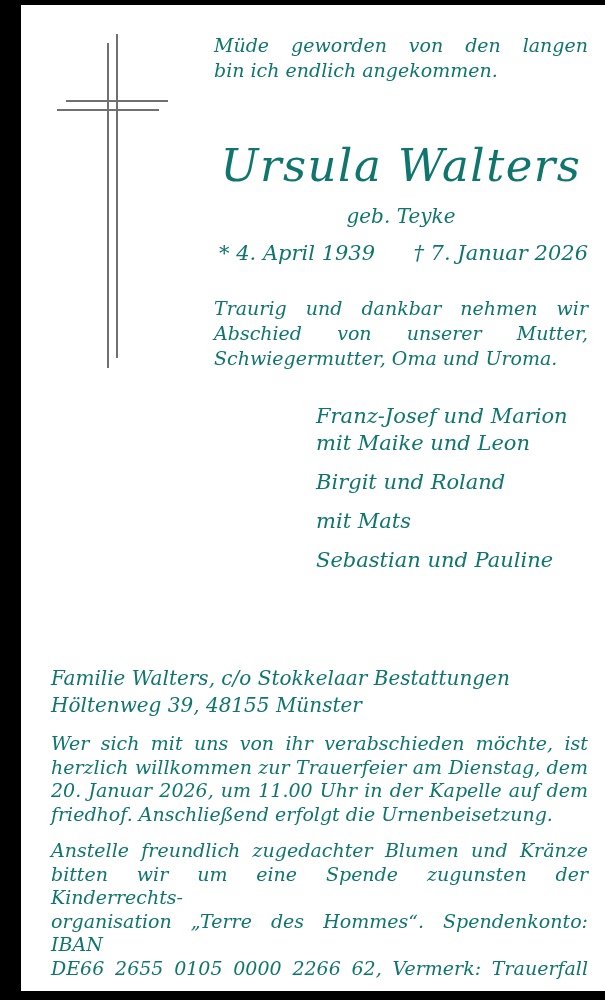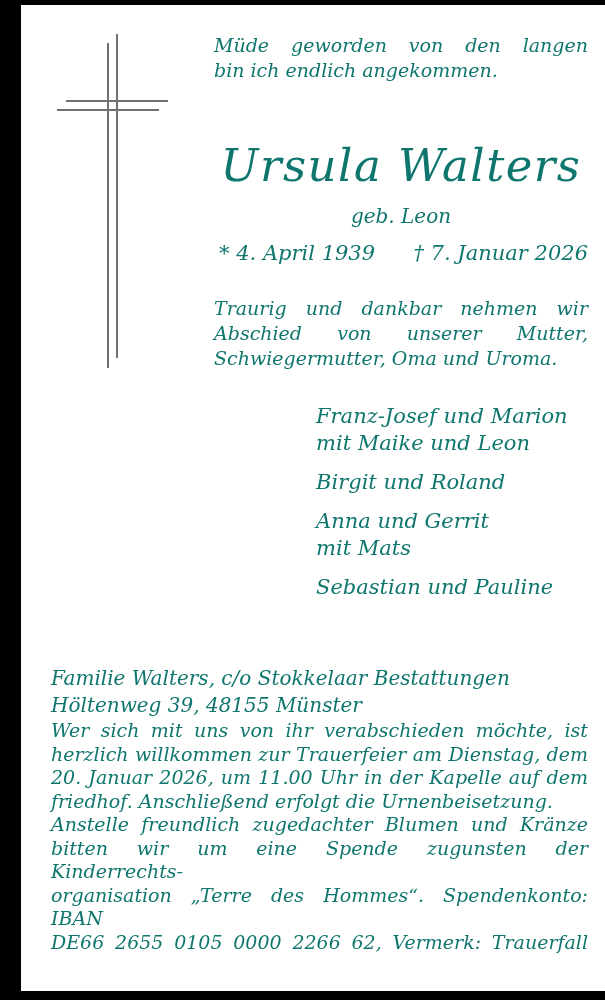--- a/index.html
+++ b/index.html
@@ -69,41 +69,41 @@
   .mourner-line { white-space: nowrap; }
 
   
   .bottom {
     position: absolute;
     left: 30px; top: 660px;
     width: 537px;
   }
   .contact { font-size: 20px; line-height: 27px; }
   .contact-line { white-space: nowrap; }
-  .para { font-size: 19px; line-height: 23.5px; }
+  .para { margin-top: 13px; font-size: 19px; line-height: 23.5px; }
 </style>
 </head>
 <body>
 
 <div class="paper">
 
   <div>
     <div class="cross-line cv1"></div>
     <div class="cross-line cv2"></div>
     <div class="cross-line ch1"></div>
     <div class="cross-line ch2"></div>
   </div>
 
   <div class="col verse it">
     <div class="jline">Müde geworden von den langen</div>
     <div class="jlast">bin ich endlich angekommen.</div>
   </div>
 
   <div class="col name it">Ursula Walters</div>
-  <div class="col maiden it">geb. Leon</div>
+  <div class="col maiden it">geb. Teyke</div>
 
   <div class="col dates it">
     <span>* 4. April 1939</span>
     <span>† 7. Januar 2026</span>
   </div>
 
   <div class="col farewell it">
     <div class="jline">Traurig und dankbar nehmen wir</div>
     <div class="jline">Abschied von unserer Mutter,</div>
     <div class="jlast">Schwiegermutter, Oma und Uroma.</div>
@@ -111,21 +111,20 @@
 
   <div class="mourners it">
     <div class="mourner-group">
       <div class="mourner-line">Franz-Josef und Marion</div>
       <div class="mourner-line">mit Maike und Leon</div>
     </div>
     <div class="mourner-group">
       <div class="mourner-line">Birgit und Roland</div>
     </div>
     <div class="mourner-group">
-      <div class="mourner-line">Anna und Gerrit</div>
       <div class="mourner-line">mit Mats</div>
     </div>
     <div class="mourner-group">
       <div class="mourner-line">Sebastian und Pauline</div>
     </div>
   </div>
 
   <div class="bottom it">
     <div class="contact">
       <div class="contact-line">Familie Walters, c/o Stokkelaar Bestattungen</div>

